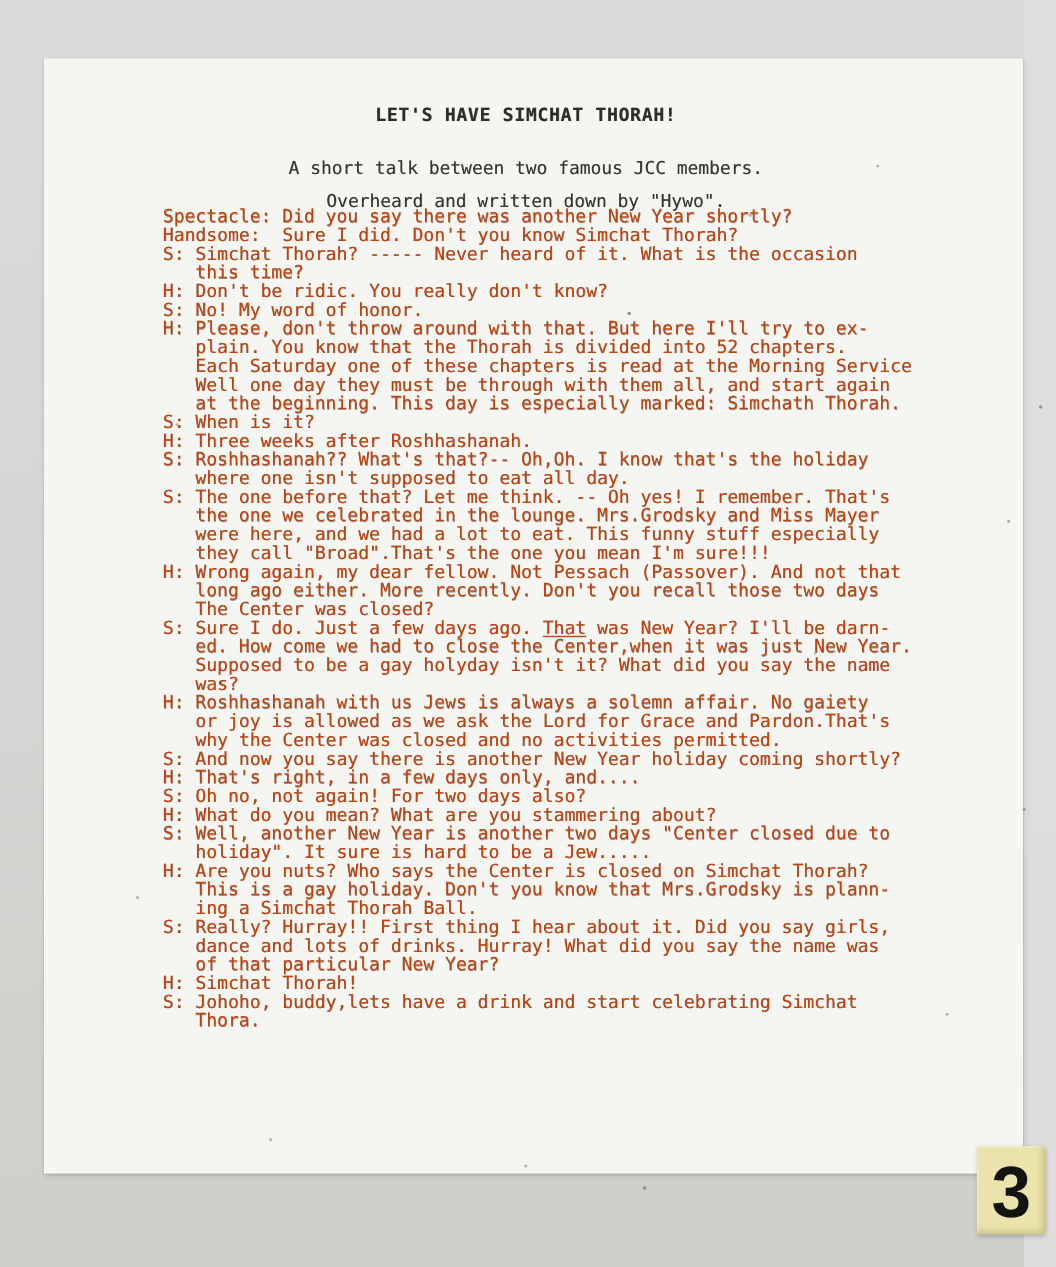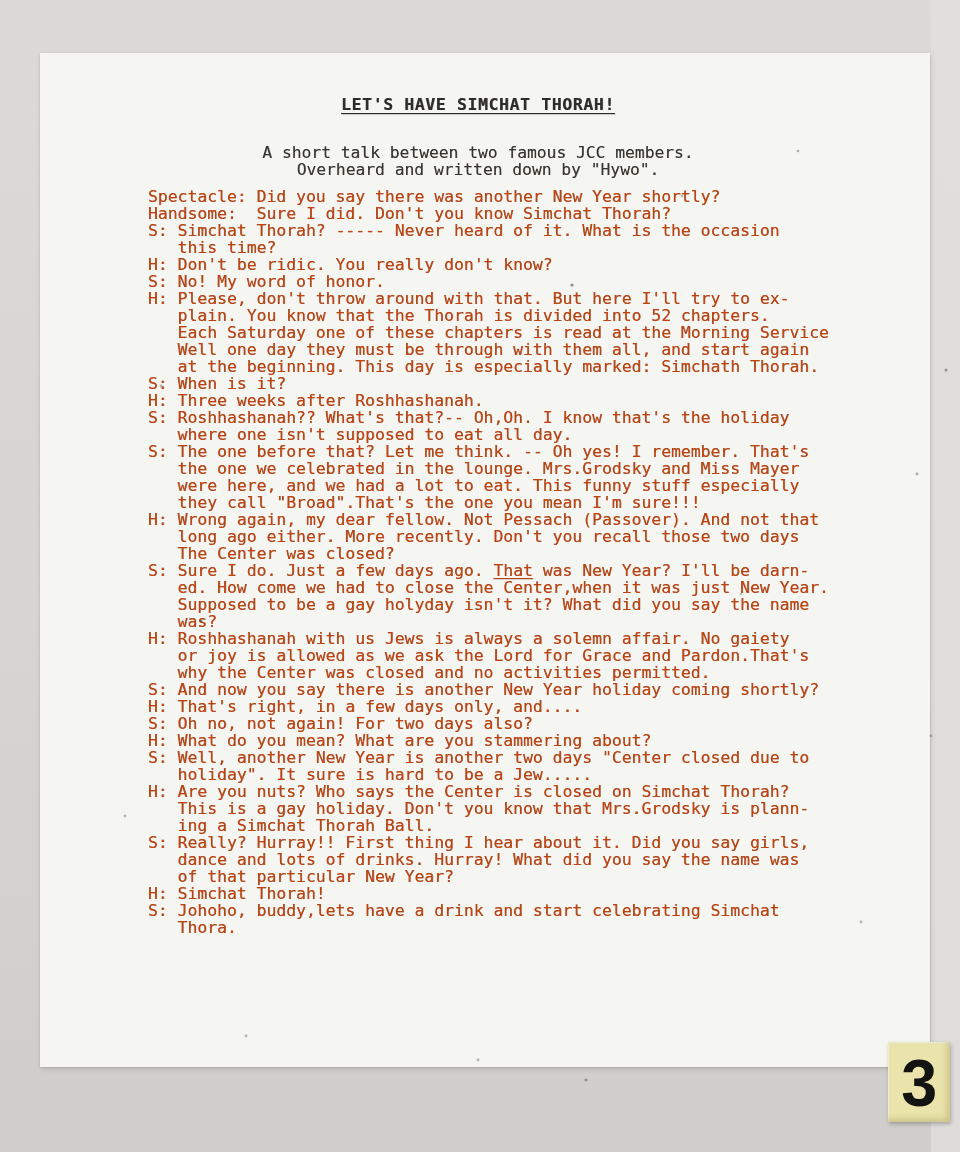--- a/index.html
+++ b/index.html
@@ -39,27 +39,26 @@
     width: 660px;
     text-align: center;
     color: #34322c;
   }
   .doc-title {
     display: inline-block;
     font-size: 16.5px;
     line-height: 17px;
     font-weight: bold;
     letter-spacing: 0.6px;
-    text-decoration: underline;
     text-underline-offset: 3px;
     color: #2f2d28;
     text-shadow: 0.4px 0.4px 0.6px rgba(47,45,40,0.55);
   }
   .doc-subtitle {
-    margin-top: 0;
+    margin-top: 13px;
     font-size: 16.3px;
     line-height: 17px;
     color: #37342e;
     text-shadow: 0.3px 0.3px 0.5px rgba(55,52,46,0.45);
     white-space: pre;
   }
   .doc-subtitle.first { margin-top: 30px; }
   .dialogue {
     position: absolute;
     left: 108px;

